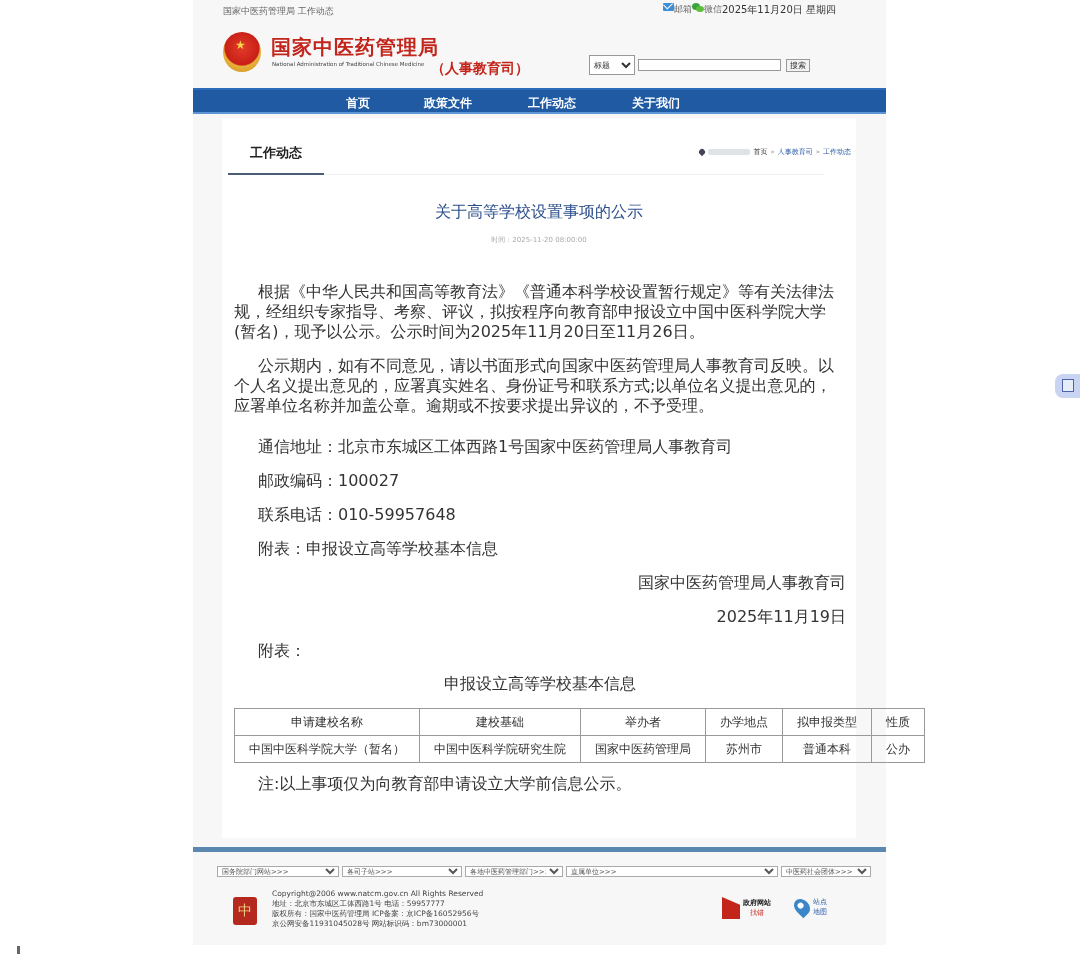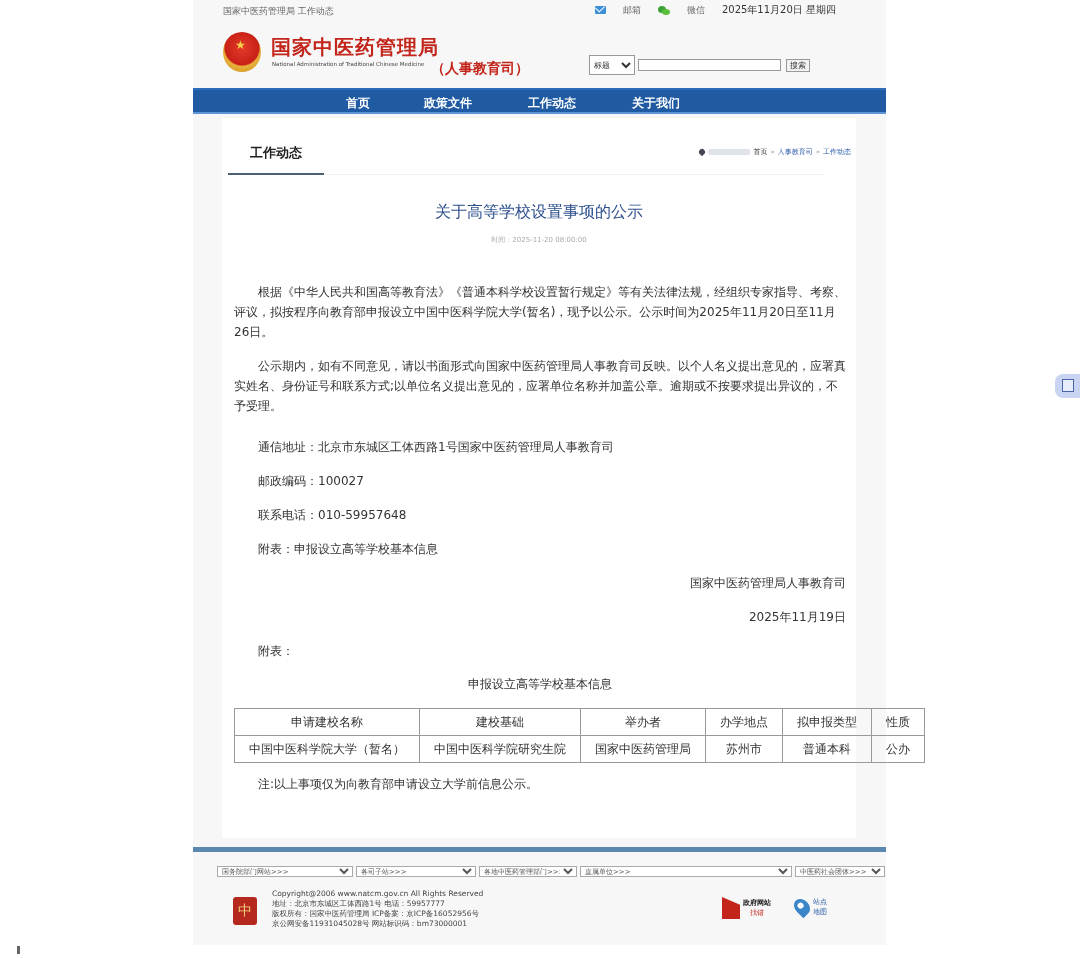--- a/index.html
+++ b/index.html
@@ -1,21 +1,21 @@
 <!DOCTYPE html>
 <html><head>
 <meta charset="utf-8">
 <style>
   * { box-sizing: border-box; margin: 0; padding: 0; }
   html, body { width: 1080px; height: 958px; overflow: hidden; }
   body { background: #ffffff; font-family: "DejaVu Sans", "Liberation Sans", sans-serif; color: #333; position: relative; }
   .page { position: absolute; left: 193px; top: 0; width: 693px; height: 945px; background: #f7f7f7; }
   .topbar { position: absolute; left: 0; top: 0; width: 693px; height: 22px; font-size: 9px; color: #666; }
   .topbar .crumbs { position: absolute; left: 30px; top: 5px; }
-  .topbar .right { position: absolute; right: 50px; top: 3px; font-size: 10px; color: #333; display: flex; align-items: center; gap: 17px; }
+  .topbar .right { position: absolute; right: 50px; top: 3px; font-size: 10px; color: #333; display: flex; align-items: flex-start; gap: 0; }
   .topbar .right .small { font-size: 9px; color: #666; }
   .mail-icon { display: inline-block; width: 11px; height: 8px; background: #3b8fd8; border-radius: 1px; position: relative; }
   .mail-icon::after { content: ""; position: absolute; left: 1px; top: 0; width: 7px; height: 5px; border-left: 1px solid #fff; border-bottom: 1px solid #fff; transform: rotate(-45deg) translate(1px,-1px); }
   .wechat-icon { display: inline-block; width: 12px; height: 9px; position: relative; }
   .wechat-icon::before { content: ""; position: absolute; left: 0; top: 0; width: 8px; height: 7px; background: #3aa33a; border-radius: 50%; }
   .wechat-icon::after { content: ""; position: absolute; left: 4px; top: 3px; width: 8px; height: 6px; background: #5cbf3c; border-radius: 50%; }
   .header { position: absolute; left: 0; top: 22px; width: 693px; height: 66px; }
   .emblem { position: absolute; left: 30px; top: 10px; width: 38px; height: 40px; border-radius: 50%; background: radial-gradient(circle at 50% 40%, #e33a2a 0%, #c82016 55%, #e8b13a 60%, #c98a1c 100%); }
   .emblem::after { content: "★"; position: absolute; left: 12px; top: 6px; color: #f5d34a; font-size: 12px; }
   .logo-cn { position: absolute; left: 78px; top: 12px; font-size: 20px; font-weight: bold; color: #c3251b; letter-spacing: 1px; }
@@ -31,21 +31,21 @@
   .tab-title { position: absolute; left: 28px; top: 26px; font-size: 13px; font-weight: bold; color: #222; }
   .tab-line { position: absolute; left: 6px; top: 55px; width: 96px; height: 2px; background: #4a5d75; }
   .tab-rule { position: absolute; left: 102px; top: 56px; width: 500px; height: 1px; background: #f0f0f0; }
   .bc { position: absolute; right: 5px; top: 29px; font-size: 7px; color: #999; display: flex; align-items: center; gap: 3px; }
   .bc .pin { width: 6px; height: 6px; background: #445; border-radius: 50% 50% 50% 0; transform: rotate(-45deg); }
   .bc .blur { width: 42px; height: 6px; background: #dfe3e8; border-radius: 2px; }
   .bc .link { color: #2a5ca8; cursor: pointer; }
   .bc .home { color: #333; }
   .art-title { position: absolute; left: 0; top: 84px; width: 634px; text-align: center; font-size: 16px; color: #2c4f8c; }
   .art-time { position: absolute; left: 0; top: 117px; width: 634px; text-align: center; font-size: 7px; color: #aaa; }
-  .body-text { position: absolute; left: 12px; width: 612px; font-size: 12px; line-height: 20px; color: #333; }
+  .body-text { position: absolute; left: 12px; width: 612px; font-size: 16px; line-height: 20px; color: #333; }
   .indent { text-indent: 24px; }
   .right-al { text-align: right; }
   .center-al { text-align: center; }
   table { position: absolute; left: 12px; top: 590px; width: 612px; border-collapse: collapse; font-size: 12px; color: #333; }
   td, th { border: 1px solid #999; height: 27px; text-align: center; font-weight: normal; white-space: nowrap; overflow: hidden; padding: 0 14px; }
   .footer-bar { position: absolute; left: 0; top: 847px; width: 693px; height: 5px; background: #5a88b0; }
   .footer-selects { position: absolute; left: 24px; top: 866px; display: flex; gap: 3px; }
   .footer-selects select { height: 11px; font-size: 7px; border: 1px solid #aaa; background: #fff; color: #555; font-family: "DejaVu Sans", sans-serif; }
   .footer-logo { position: absolute; left: 40px; top: 897px; width: 24px; height: 28px; background: #b5281d; border-radius: 3px; color: #f2cf7e; font-size: 14px; text-align: center; line-height: 26px; }
   .footer-text { position: absolute; left: 79px; top: 889px; font-size: 7.5px; color: #444; line-height: 10px; }
@@ -155,21 +155,21 @@
         <td>公办</td>
       </tr>
     </tbody>
       </table>
 
     <p class="body-text indent" style="top:656px;">注:以上事项仅为向教育部申请设立大学前信息公示。</p>
   </div>
 
   <div class="footer-bar"></div>
   <div class="footer-selects">
-    <select style="width:136px"><option>国务院部门网站&gt;&gt;&gt;</option></select>
+    <select style="width:122px"><option>国务院部门网站&gt;&gt;&gt;</option></select>
     <select style="width:120px"><option>各司子站&gt;&gt;&gt;</option></select>
     <select style="width:98px"><option>各地中医药管理部门&gt;&gt;&gt;</option></select>
     <select style="width:212px"><option>直属单位&gt;&gt;&gt;</option></select>
     <select style="width:90px"><option>中医药社会团体&gt;&gt;&gt;</option></select>
   </div>
   <div class="footer-logo">中</div>
   <div class="footer-text">
     <div>Copyright@2006 www.natcm.gov.cn All Rights Reserved</div>
     <div>地址：北京市东城区工体西路1号 电话：59957777</div>
     <div>版权所有：国家中医药管理局 ICP备案：京ICP备16052956号</div>

